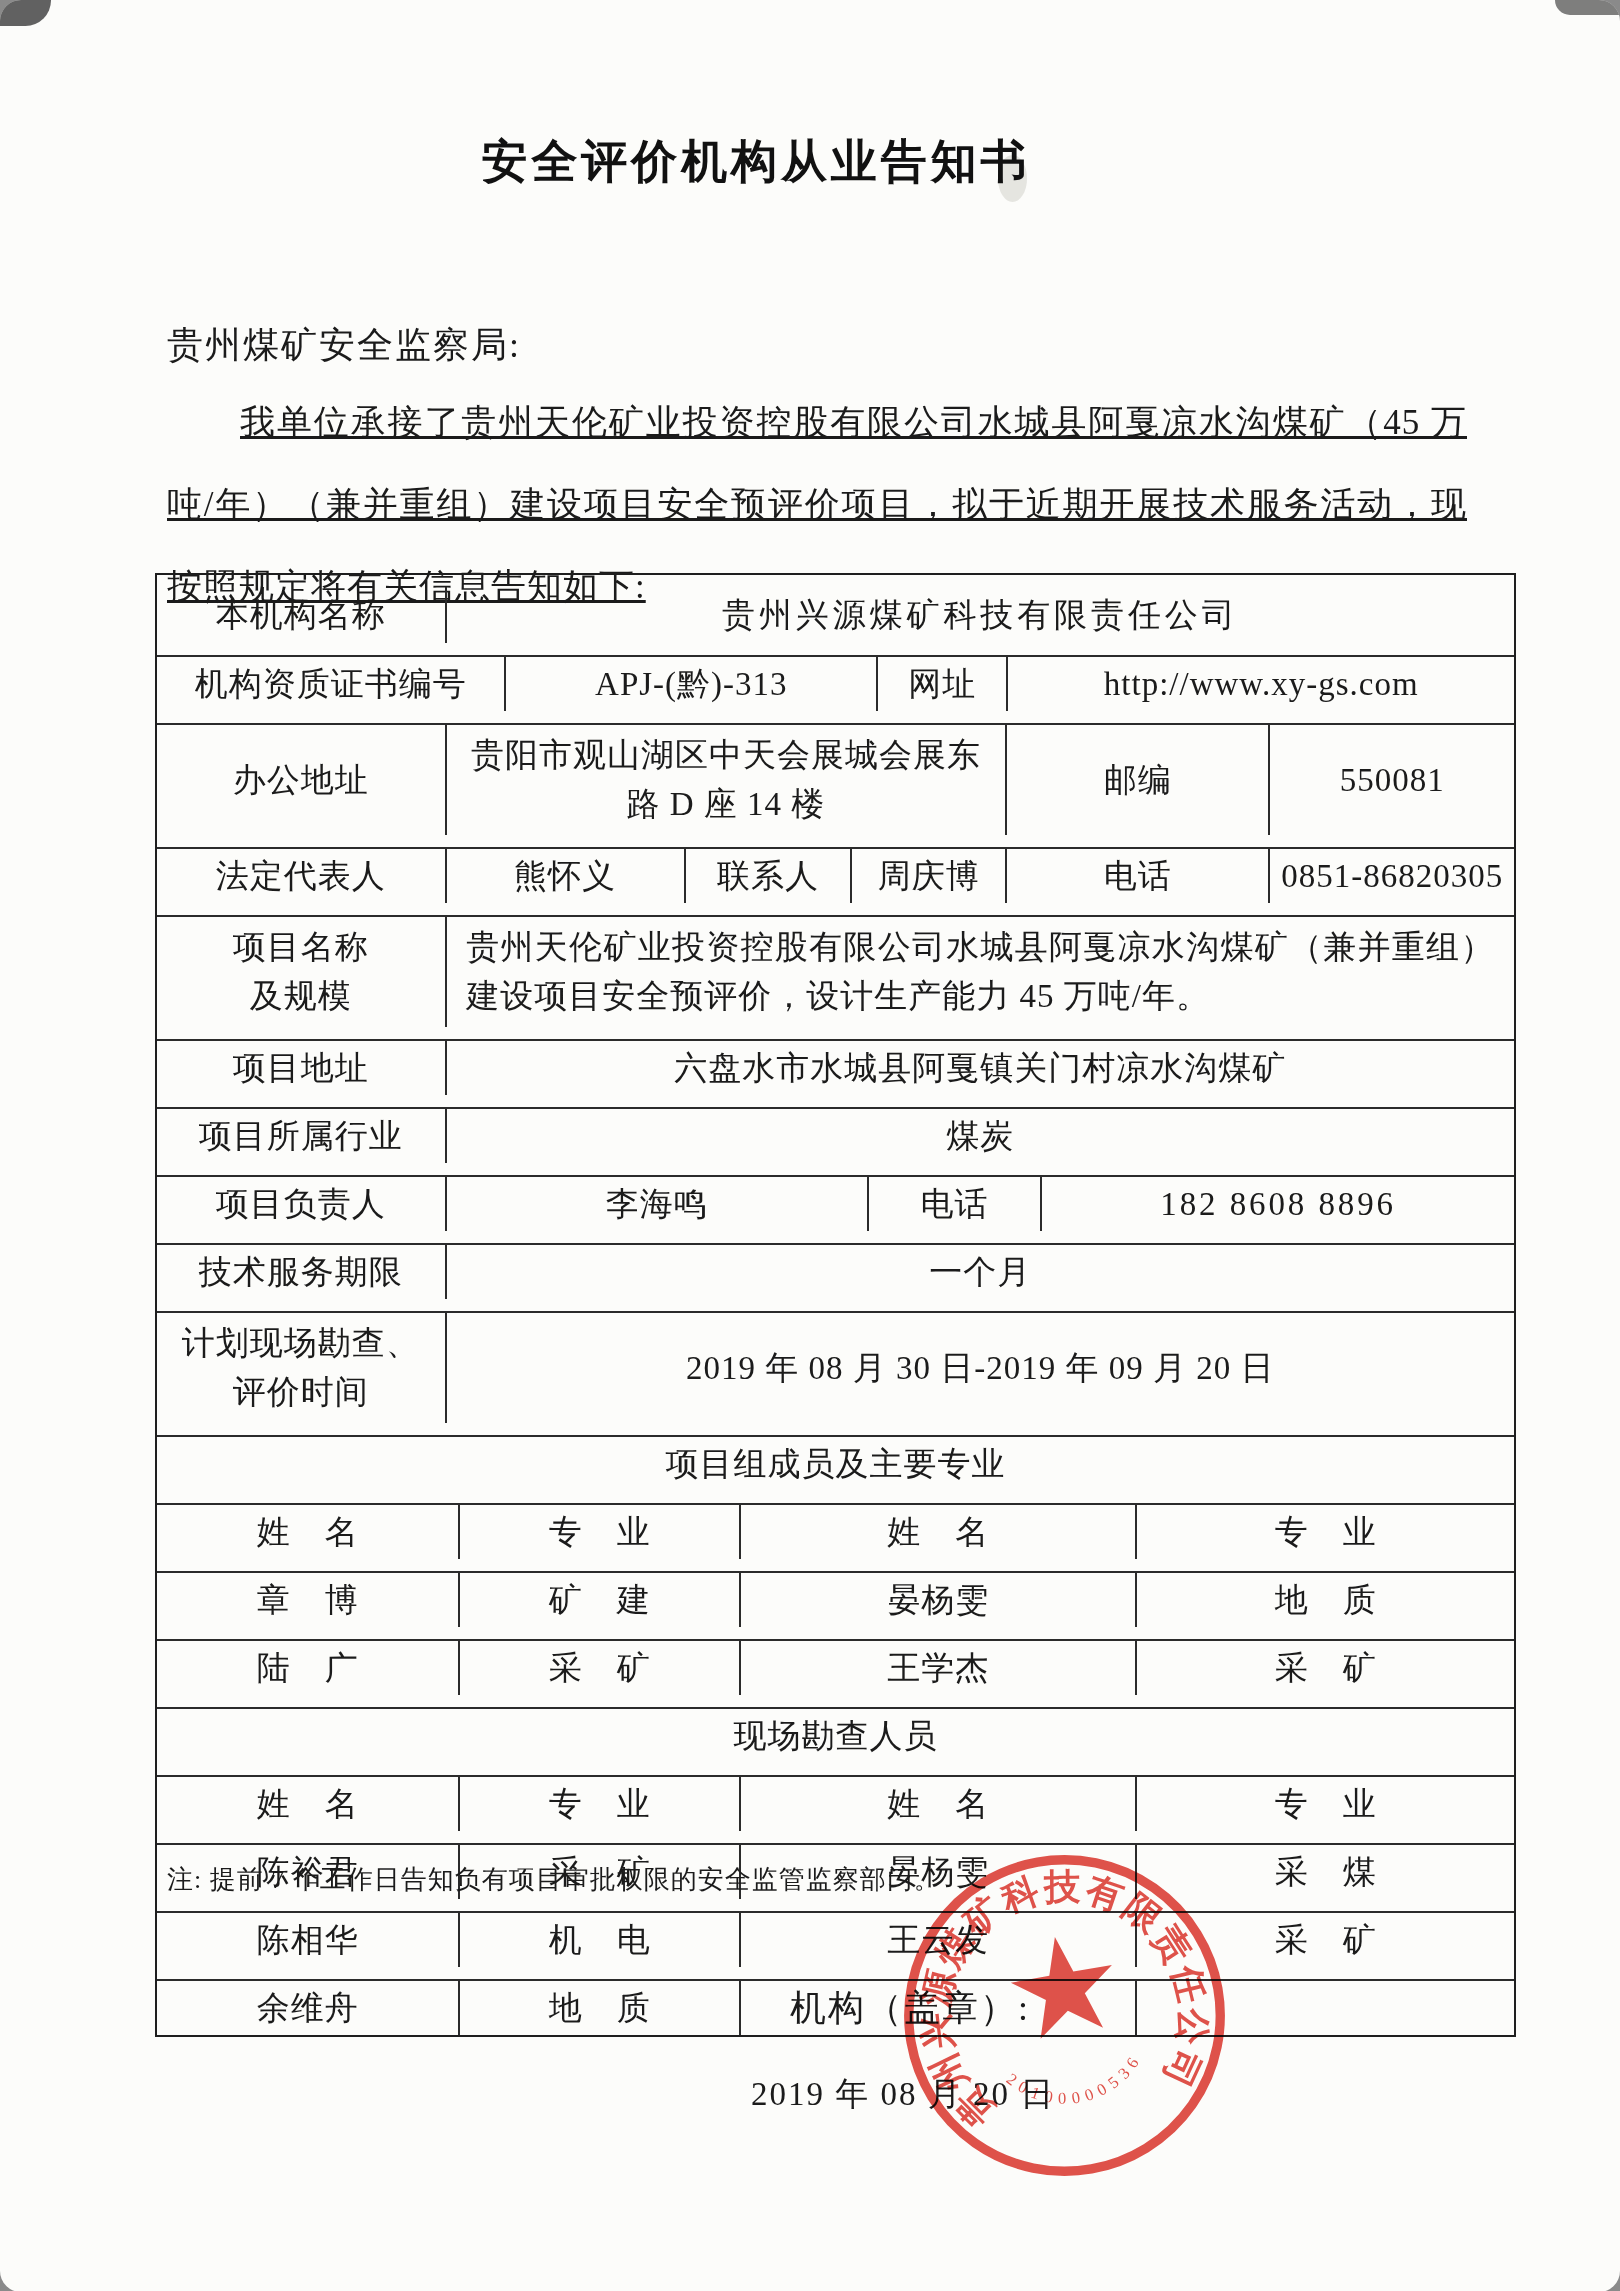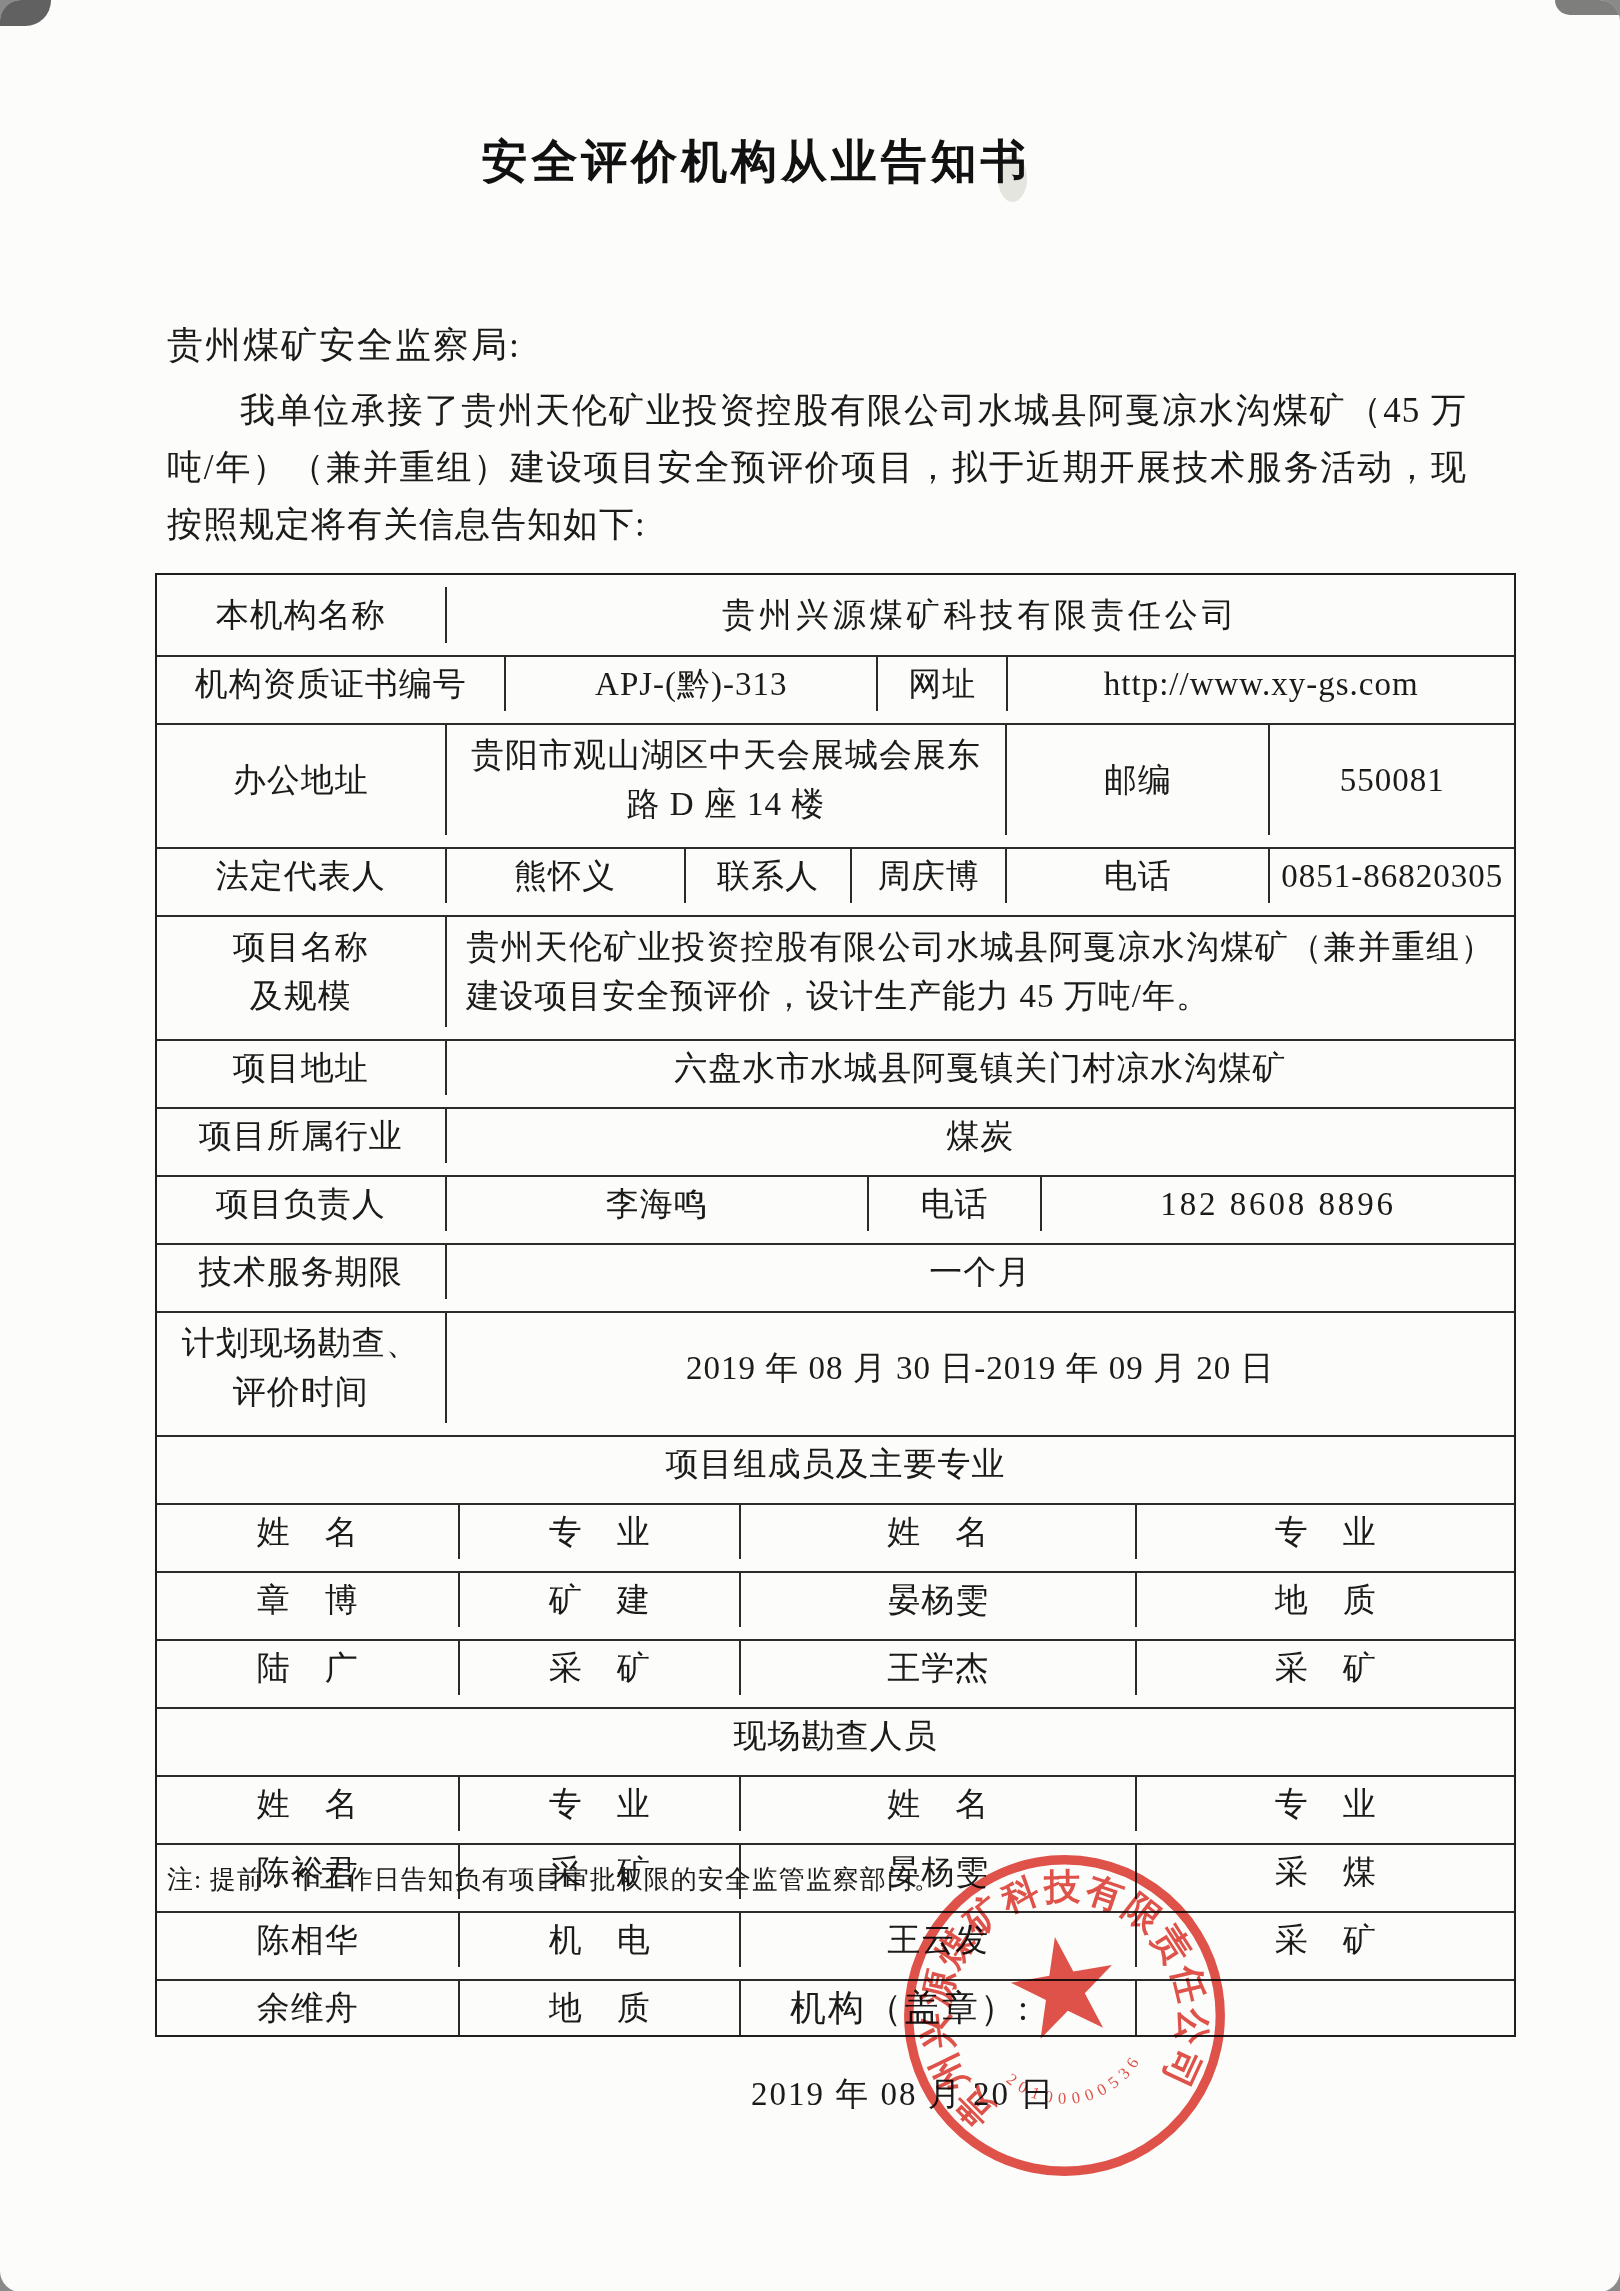--- a/index.html
+++ b/index.html
@@ -20,22 +20,22 @@
 
   .title{
     position:absolute;left:0;right:108px;top:131px;
     text-align:center;
     font-family:"Liberation Sans","DejaVu Sans",sans-serif;
     font-weight:bold;font-size:46px;letter-spacing:3.9px;color:#111;
   }
   .salutation{position:absolute;left:167px;top:321px;font-size:36px;letter-spacing:2px;}
   .intro{
     position:absolute;left:167px;top:382px;width:1300px;
-    font-size:35px;line-height:57px;letter-spacing:1px;
-    text-align:justify;text-indent:73px;
+    font-size:35px;line-height:82px;letter-spacing:1px;
+    text-align:justify;text-indent:73px;text-decoration:underline;
   }
 
   
   .tbl{
     position:absolute;left:155px;top:573px;width:1361px;
     border:2.9px solid #1e1e1e;
     box-sizing:border-box;
   }
   .tr{display:flex;height:56px;box-sizing:border-box;margin-top:12px;}
   .tr.h2{height:112px;}

